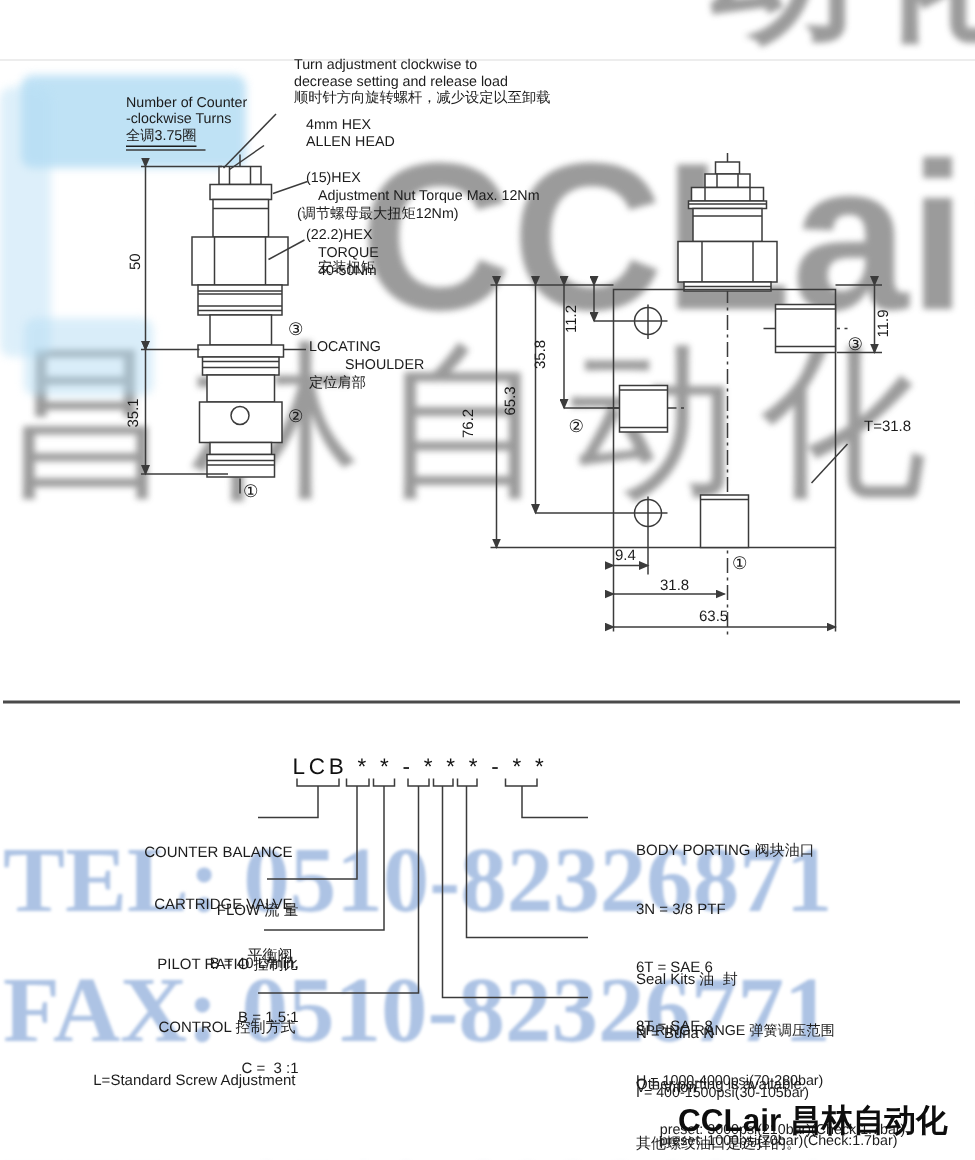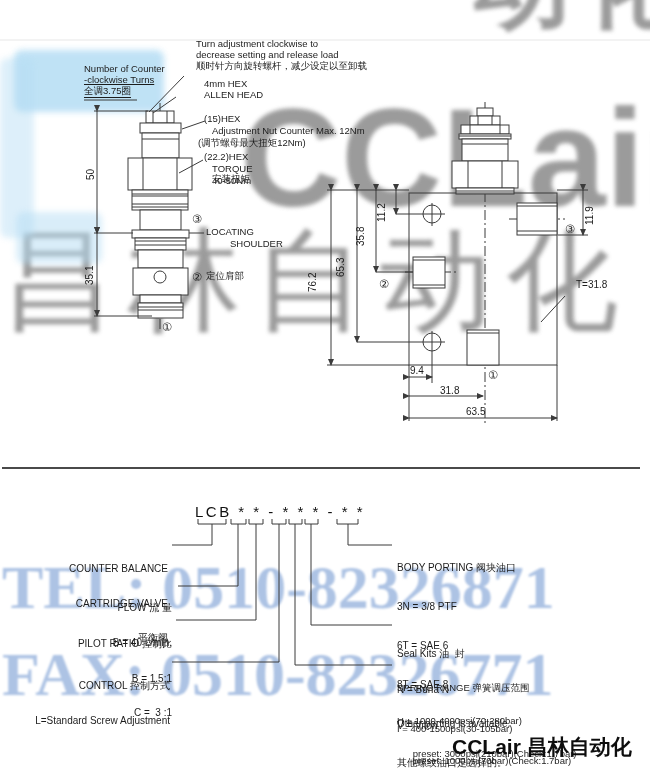--- a/index.html
+++ b/index.html
@@ -2,21 +2,21 @@
 <html><head>
 <meta charset="utf-8">
 <style>
   html,body{margin:0;padding:0;background:#fff;}
   #page{position:relative;width:650px;height:773px;overflow:hidden;background:#fff;
         font-family:"Liberation Sans",sans-serif;color:#1c1c1c;}
   .lbl{position:absolute;font-size:9.5px;line-height:11px;white-space:pre;z-index:4;color:#1c1c1c;}
   .dim{position:absolute;font-size:10px;white-space:pre;z-index:4;color:#1c1c1c;}
   .rot{transform:rotate(-90deg);transform-origin:0 0;}
   .circ{position:absolute;font-size:11.5px;z-index:4;color:#1c1c1c;}
-  .blk{position:absolute;font-size:10px;line-height:11.5px;white-space:pre;z-index:4;}
+  .blk{position:absolute;font-size:10px;line-height:11.5px;white-space:pre;z-index:4;padding-left:27px;}
   .blk.right{text-align:right;}
   .wm-gray{position:absolute;z-index:1;color:#8a8a8a;opacity:.85;filter:blur(2px);
            font-weight:bold;white-space:nowrap;line-height:1;}
   .wm-blue{position:absolute;z-index:1;color:rgba(122,158,212,0.62);filter:blur(1px);
            font-family:"Liberation Serif",serif;font-weight:bold;white-space:nowrap;line-height:1;}
   .blob{position:absolute;z-index:1;background:#b5ddf4;filter:blur(3px);border-radius:8px;}
   svg{position:absolute;left:0;top:0;z-index:3;}
   .credit{position:absolute;z-index:6;font-weight:bold;color:#0d0d0d;white-space:nowrap;}
   .uline{border-bottom:1px solid #1c1c1c;padding-bottom:1px;}
   .mcode{position:absolute;z-index:4;font-size:15px;letter-spacing:2.5px;color:#111;}
@@ -170,38 +170,38 @@
         <path d="M337,519 V524 H358 V519 M348,524 V545 H392"></path>
       </g>
     </g>
   </svg>
 
   <div class="lbl" style="left:196px;top:38px;">Turn adjustment clockwise to</div>
   <div class="lbl" style="left:196px;top:49px;">decrease setting and release load</div>
   <div class="lbl" style="left:196px;top:60px;">顺时针方向旋转螺杆，减少设定以至卸载</div>
 
   <div class="lbl" style="left:84px;top:63px;">Number of Counter</div>
-  <div class="lbl" style="left:84px;top:74px;text-decoration:underline;">-clockwise Turns</div>
+  <div class="lbl" style="left:84px;top:74px;">-clockwise Turns</div>
   <div class="lbl uline" style="left:84px;top:85px;">全调3.75圈</div>
 
   <div class="lbl" style="left:204px;top:78px;text-align:center;">4mm HEX</div>
   <div class="lbl" style="left:204px;top:89px;">ALLEN HEAD</div>
 
   <div class="lbl" style="left:204px;top:113px;">(15)HEX</div>
-  <div class="lbl" style="left:212px;top:125px;">Adjustment Nut Counter Max. 12Nm</div>
+  <div class="lbl" style="left:212px;top:125px;">Adjustment Nut Torque Max. 12Nm</div>
   <div class="lbl" style="left:198px;top:137px;">(调节螺母最大扭矩12Nm)</div>
 
   <div class="lbl" style="left:204px;top:151px;">(22.2)HEX</div>
   <div class="lbl" style="left:212px;top:163px;">TORQUE</div>
   <div class="lbl" style="left:212px;top:175px;">40-50Nm</div>
   <div class="lbl" style="left:212px;top:173px;">安装扭矩</div>
 
   <div class="lbl" style="left:206px;top:226px;">LOCATING</div>
   <div class="lbl" style="left:206px;top:238px;margin-left:24px;">SHOULDER</div>
-  <div class="lbl" style="left:206px;top:250px;margin-top:20px;">定位肩部</div>
+  <div class="lbl" style="left:206px;top:250px;">定位肩部</div>
 
   <span class="dim rot" style="left:85px;top:180px;">50</span>
   <span class="dim rot" style="left:84px;top:285px;">35.1</span>
 
   <span class="circ" style="left:192px;top:212px;">③</span>
   <span class="circ" style="left:192px;top:270px;">②</span>
   <span class="circ" style="left:162px;top:320px;">①</span>
 
   <span class="dim rot" style="left:307px;top:292px;">76.2</span>
   <span class="dim rot" style="left:335px;top:277px;">65.3</span>

